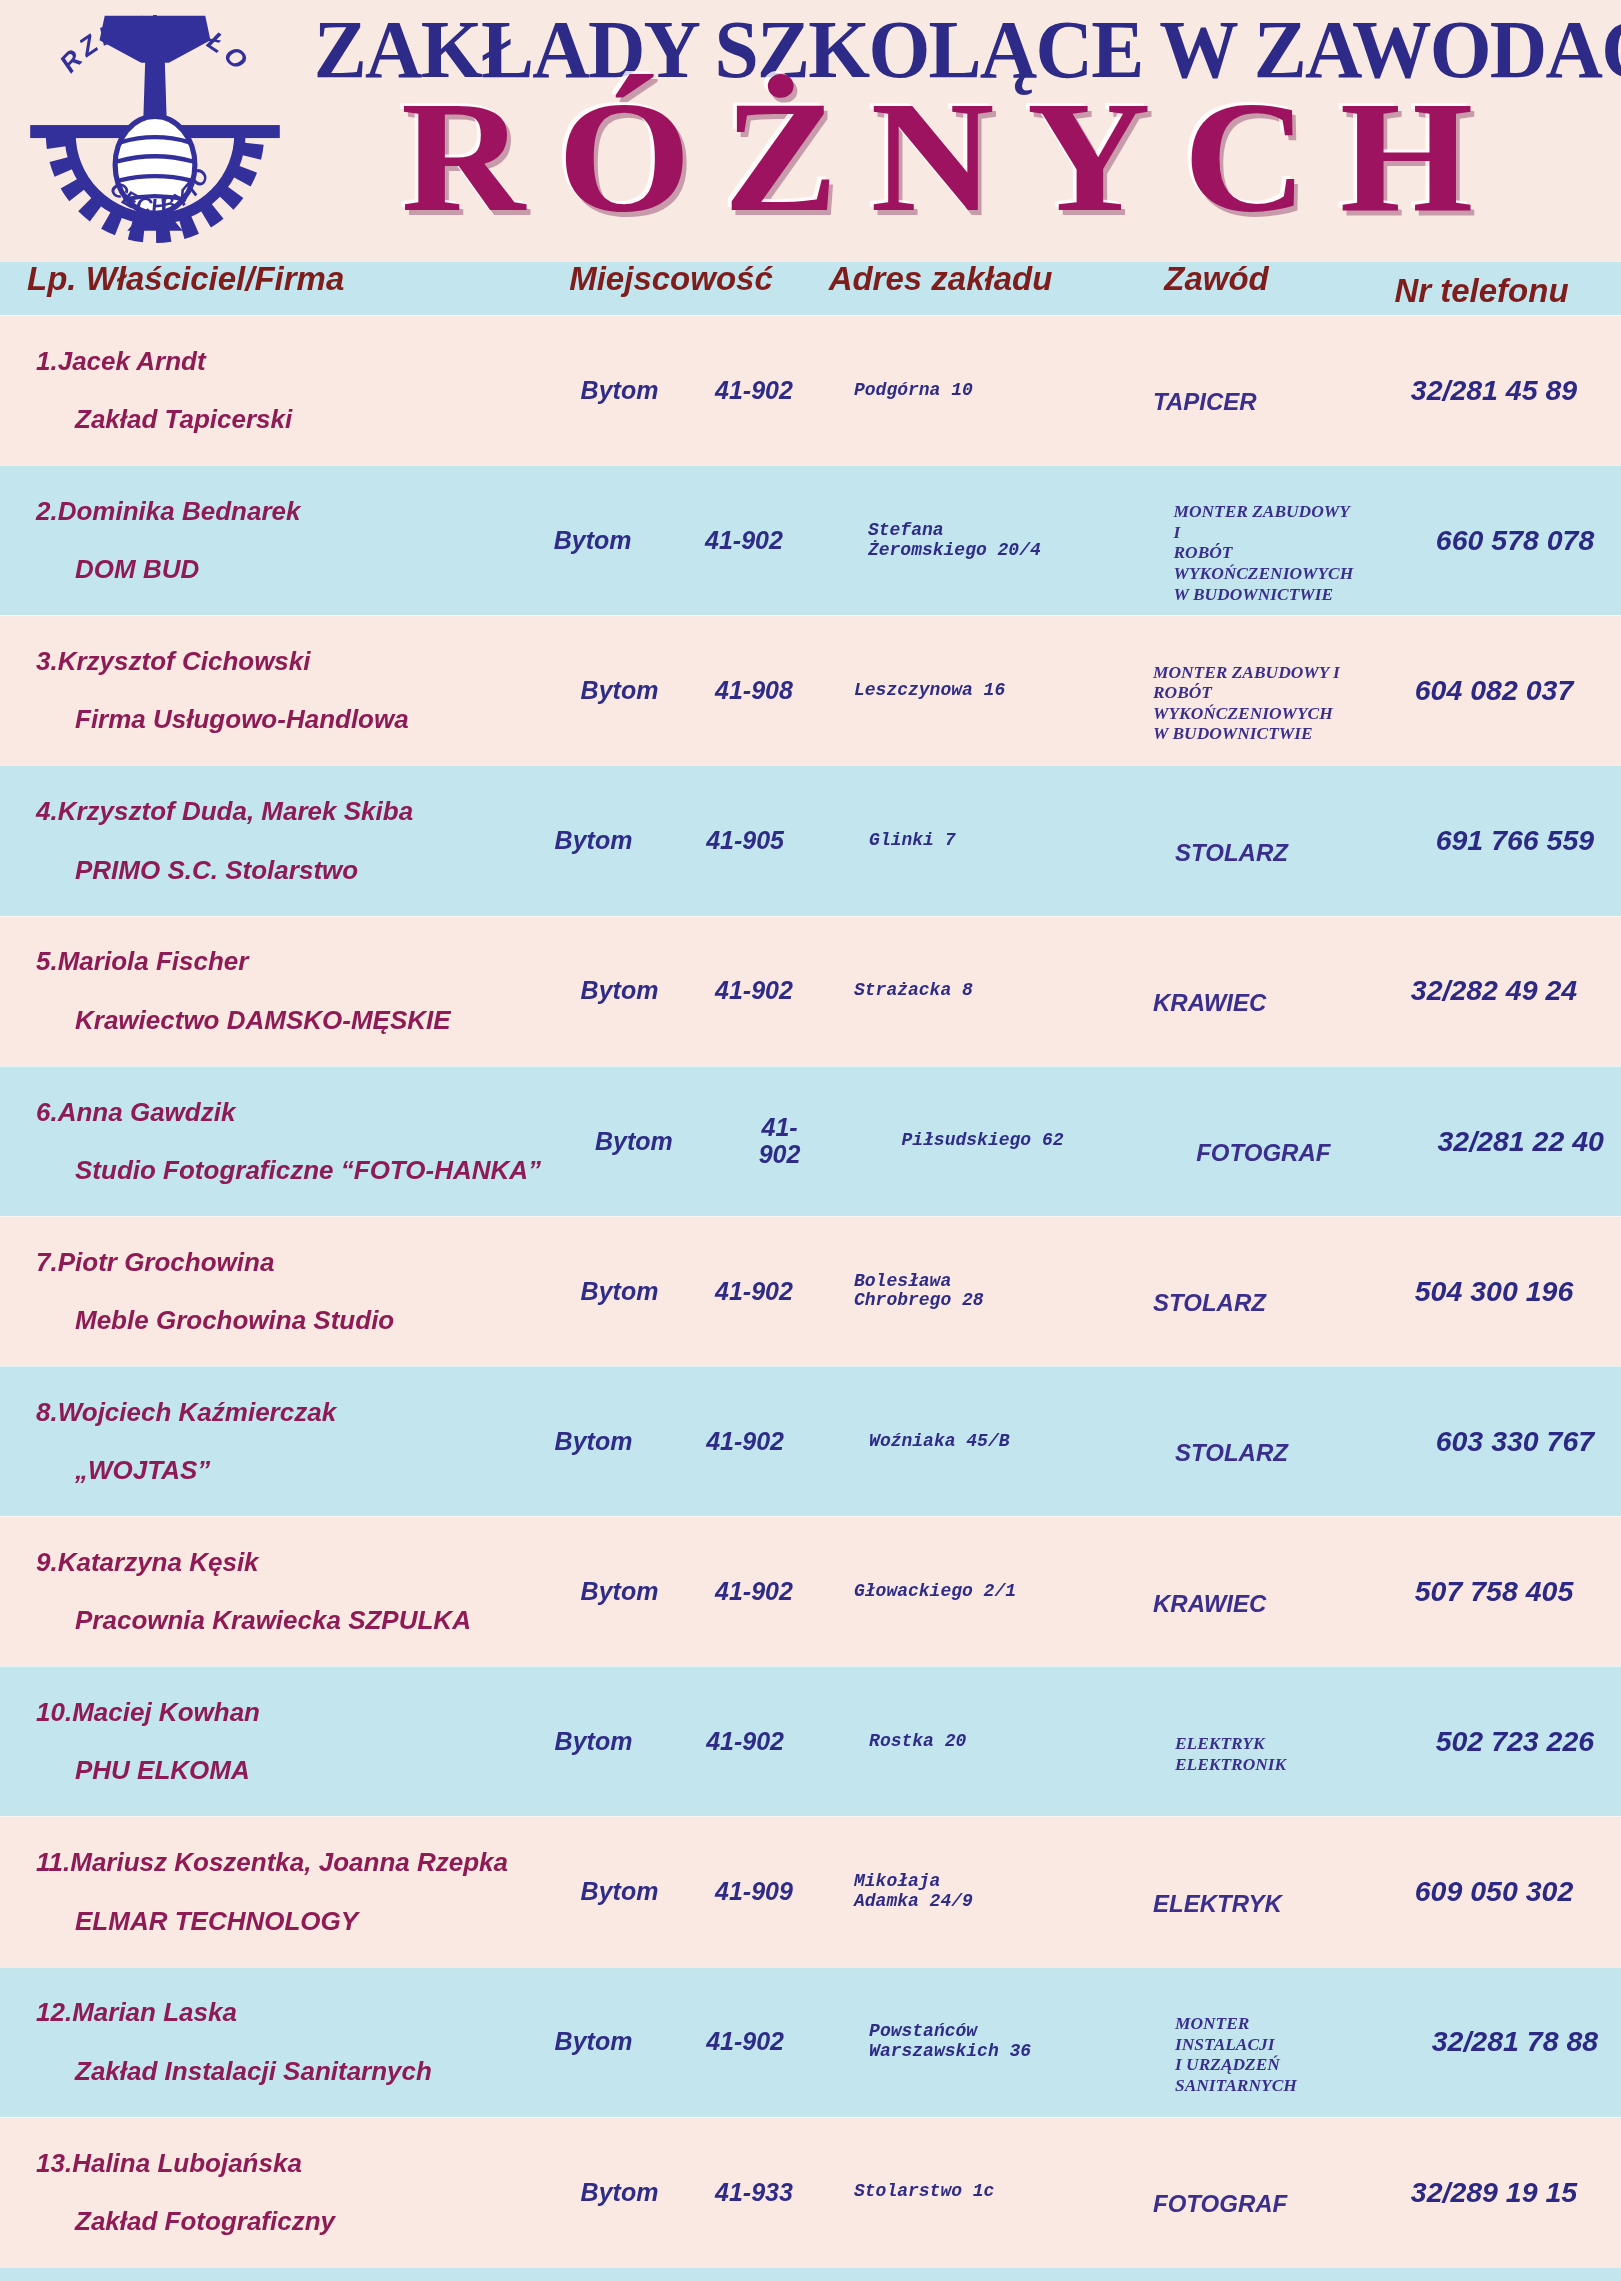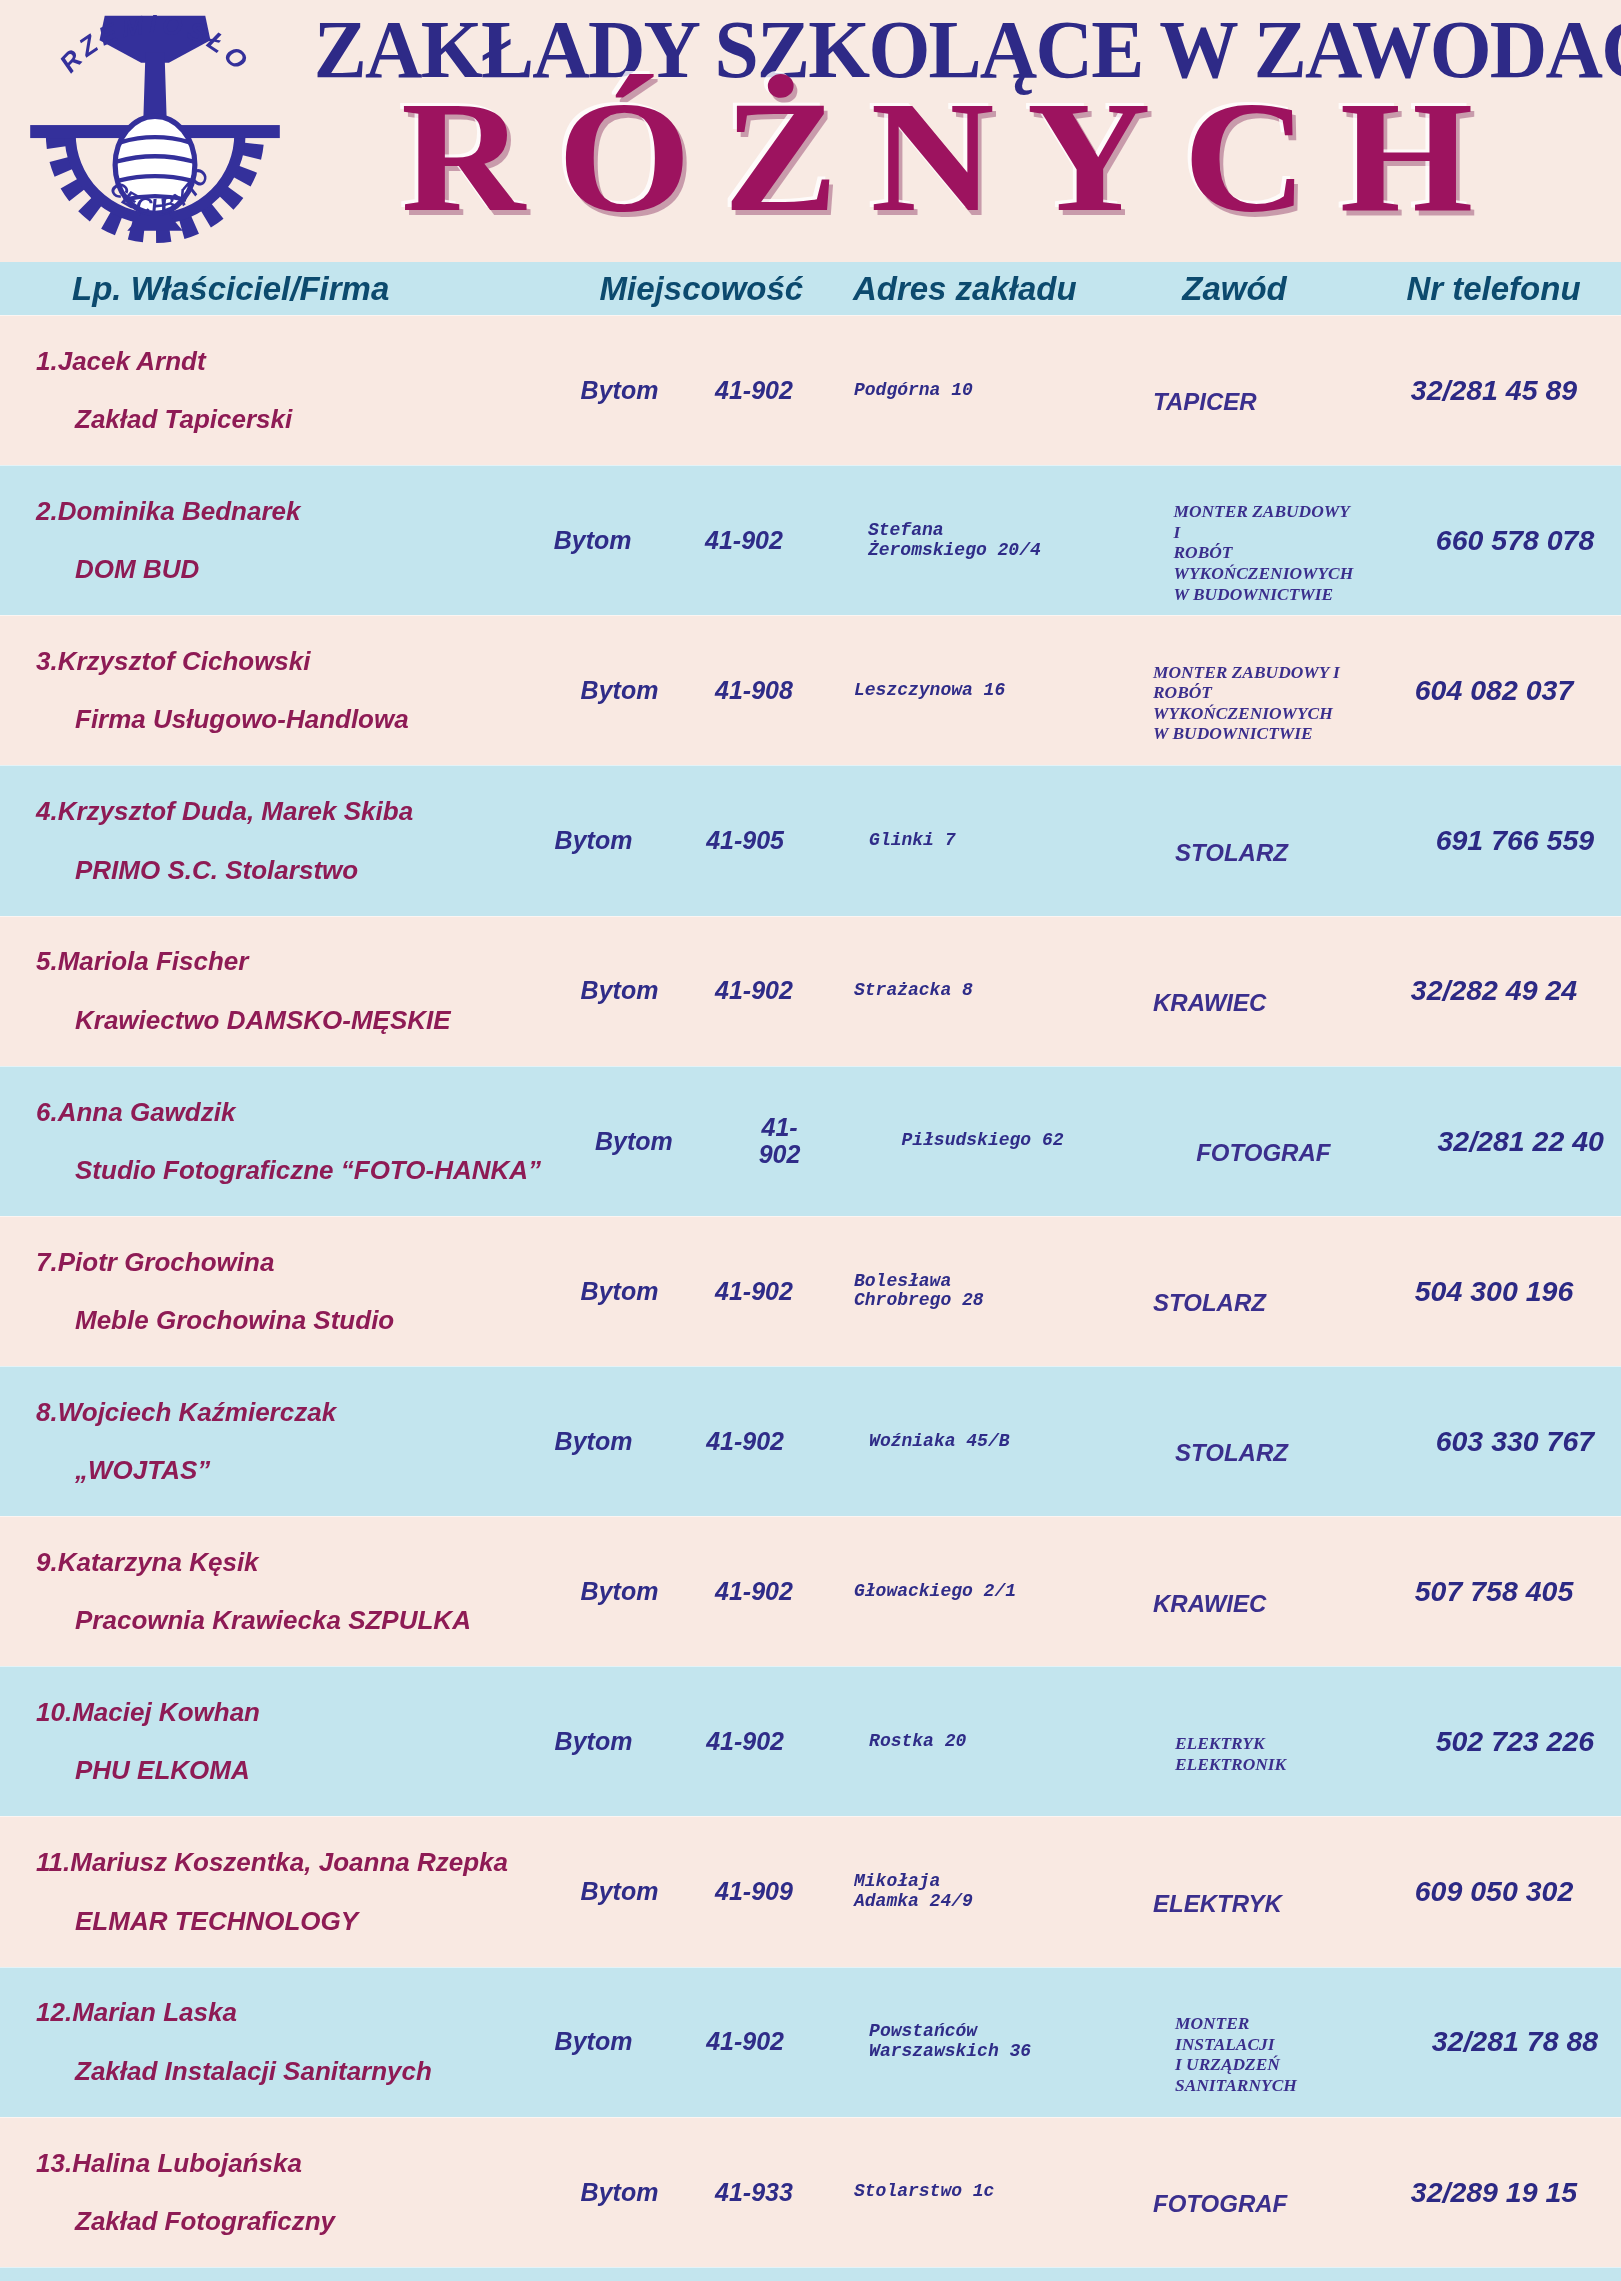--- a/index.html
+++ b/index.html
@@ -25,28 +25,28 @@
   .title2wrap{line-height:.9;margin-top:-12.5px;}
   .title2{
     display:inline-block;
     font-family:"Liberation Serif",serif;font-style:normal;font-weight:bold;
     color:#9d135f;font-size:159px;line-height:.95;letter-spacing:30px;
     transform:scaleX(1.08);transform-origin:center;white-space:nowrap;
     text-shadow:-3.6px -2.7px 0 rgba(255,255,255,.8), 3.6px 4.5px 0 rgba(111,10,66,.35);
   }
 
   
-  .thead{display:flex;align-items:center;background:#c3e5ee;min-height:53px;
-         color:#0c4a6e;font-size:33px;padding-left:45px;}
+  .thead{display:flex;align-items:flex-start;background:#c3e5ee;min-height:53px;
+         color:#7f1d1d;font-size:33px;}
   .th{line-height:1;}
   .th.c1{width:544px;padding-left:27px;box-sizing:border-box;text-align:left;}
   .th.c2{width:254px;text-align:center;}
   .th.c3{width:285px;text-align:center;}
   .th.c4{width:267px;text-align:center;}
-  .th.c5{width:263px;text-align:center;}
+  .th.c5{width:263px;text-align:center;margin-top:12px;}
 
   .row{display:flex;align-items:center;min-height:59px;padding:1.8px 0;
        border-top:0.9px solid rgba(255,255,255,.55);}
   .row.pink{background:#f9e9e2;}
   .row.blue{background:#c3e5ee;gap:28px;}
 
   .cell{box-sizing:border-box;line-height:1.1;white-space:pre-line;}
   .c-name{width:544px;padding-left:36px;color:#8e1b55;font-size:26px;line-height:1.12;}
   .c-name .ln1,.c-name .ln2{white-space:nowrap;overflow:visible;}
   .c-name .ln2{padding-left:39px;}

